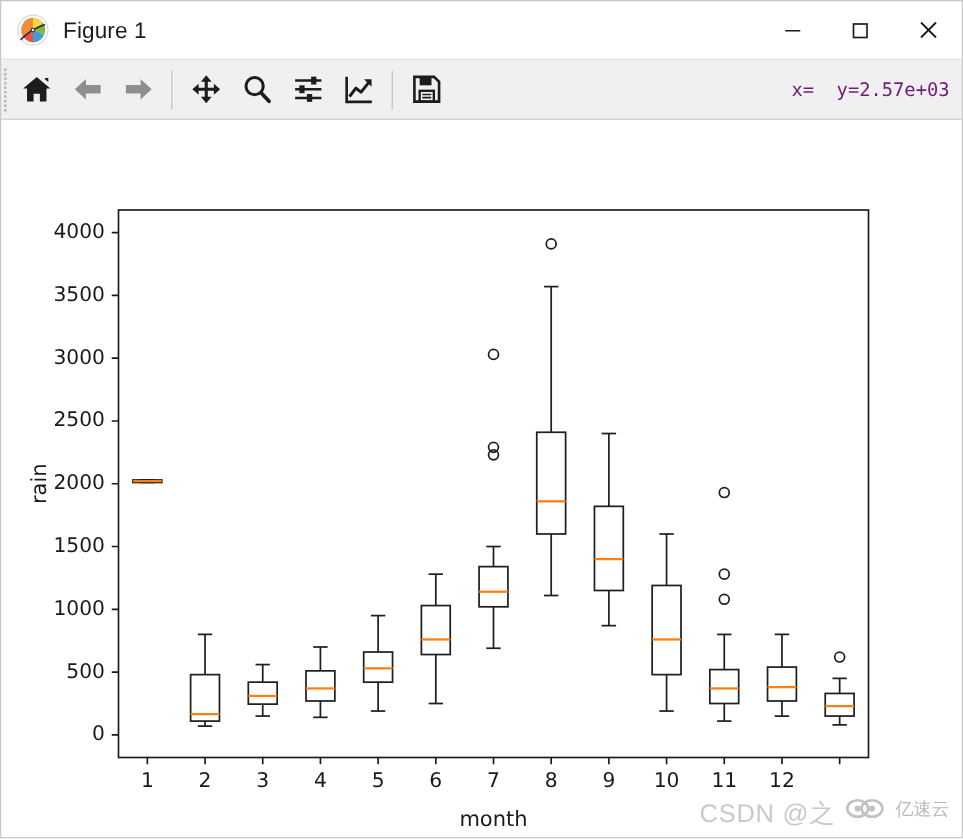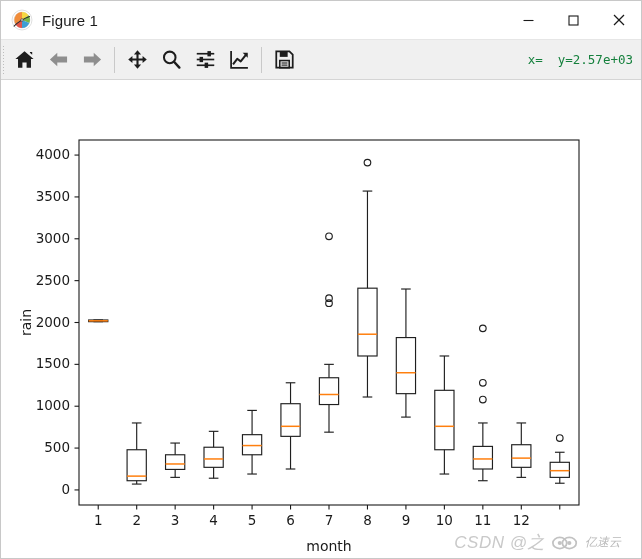--- a/index.html
+++ b/index.html
@@ -89,21 +89,21 @@
     width: 1px;
     height: 26px;
     background: #c9c9c9;
     margin: 0 5px;
   }
   .coord {
     margin-left: auto;
     margin-right: 8px;
     font-family: "DejaVu Sans Mono", "Liberation Mono", monospace;
     font-size: 12.5px;
-    color: #15803d;
+    color: #701a75;
     white-space: pre;
   }
   .tb-dots {
     position: absolute;
     left: 1px;
     top: 5px;
     width: 3px;
     height: 30px;
     background-image: radial-gradient(#b4b4b4 40%, transparent 41%);
     background-size: 3px 3px;
@@ -114,27 +114,26 @@
   .canvas-area {
     position: relative;
     flex: 1 1 auto;
     background: #ffffff;
     overflow: hidden;
   }
   .figure-svg { display: block; }
 
   .watermark {
     position: absolute;
-    right: 20px;
+    right: 8px;
     bottom: 4px;
     display: flex;
-    align-items: center;
+    align-items: flex-start;
     gap: 7px;
     pointer-events: none;
-    font-style: italic;
   }
   .wm-csdn {
     font-size: 17px;
     color: #c9c9c9;
     font-family: "Liberation Sans", sans-serif;
     letter-spacing: .5px;
   }
   .wm-logo-text {
     font-size: 12px;
     color: #b9b9b9;

